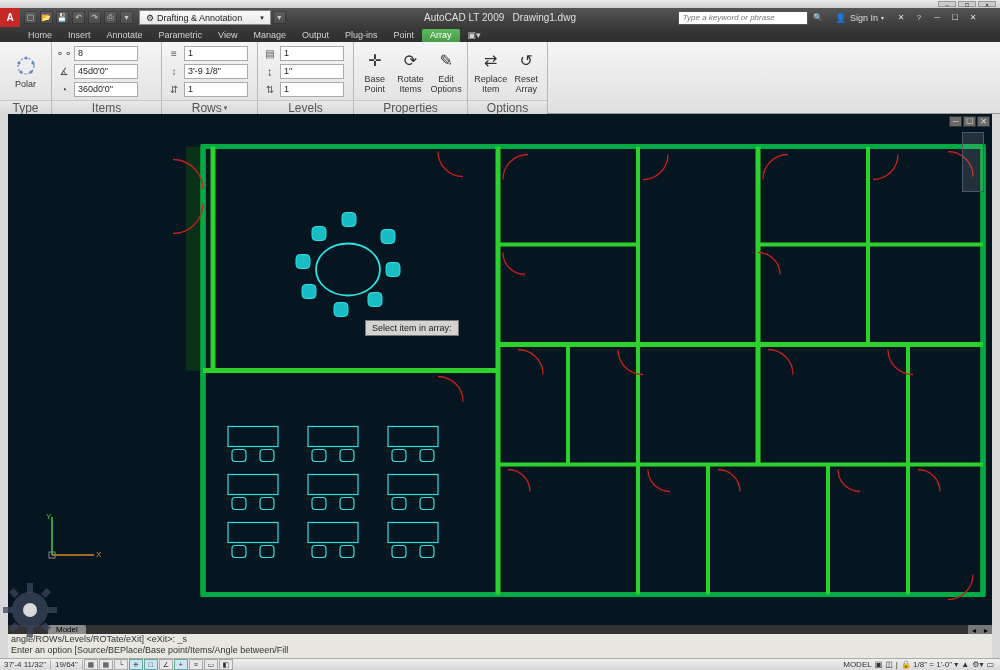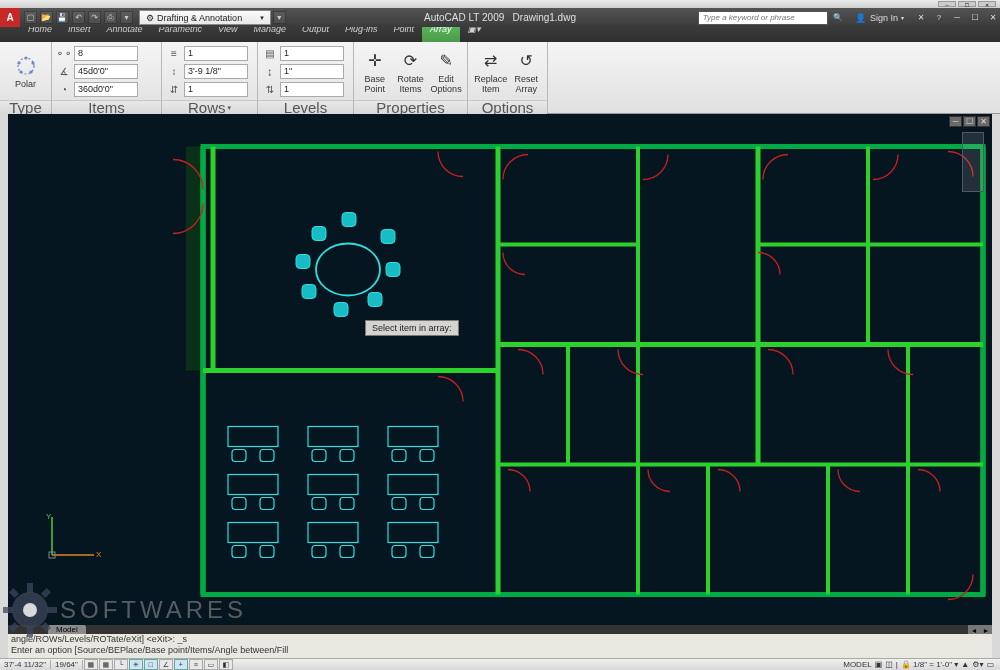--- a/index.html
+++ b/index.html
@@ -10,35 +10,35 @@
 .winbtn { width:18px; height:6px; background:#ccc; border:1px solid #999; font-size:5px; text-align:center; }
 
 
 .titlebar { height:19px; background:linear-gradient(#545454,#3a3a3a); display:flex; align-items:center; color:#ddd; font-size:10px; position:relative; }
 .titlebar .left { display:flex; align-items:center; gap:0; height:100%; }
 .alogo { width:20px; height:19px; background:#c62828; display:flex; align-items:center; justify-content:center; font-weight:bold; font-size:10px; color:#fff; }
 .qat { display:flex; gap:3px; padding:0 4px; }
 .qat-btn { width:13px; height:13px; background:rgba(255,255,255,0.08); border:1px solid rgba(0,0,0,0.3); display:flex; align-items:center; justify-content:center; font-size:8px; color:#ccc; }
 .workspace { height:15px; background:linear-gradient(#fafafa,#e8e8e8); border:1px solid #888; display:flex; align-items:center; padding:0 6px; font-size:9px; color:#222; margin-left:2px; }
 .titlebar .center { position:absolute; left:50%; transform:translateX(-50%); font-size:10px; color:#e0e0e0; }
-.titlebar .right { margin-left:auto; display:flex; align-items:center; gap:4px; padding-right:0; }
+.titlebar .right { margin-left:auto; display:flex; align-items:center; gap:4px; padding-right:20px; }
 .searchbox { width:130px; height:14px; background:#fff; border:1px solid #555; font-size:8px; padding:0 4px; color:#888; font-style:italic; }
 .signin { font-size:9px; color:#ddd; padding:0 6px; display:flex; align-items:center; gap:3px; }
 .tbright-btn { width:14px; height:14px; color:#ddd; font-size:8px; display:flex; align-items:center; justify-content:center; }
 
 
 .menubar { height:15px; background:linear-gradient(#3a3a3a,#2e2e2e); display:flex; align-items:flex-end; color:#d0d0d0; font-size:9px; padding-left:20px; }
-.menutab { padding:1px 8px 8px; cursor:pointer;font-style:italic; }
+.menutab { padding:1px 8px 2px; cursor:pointer; }
 .menutab.active { background:linear-gradient(#5dbb5d,#4a9a4a); color:#fff; border-radius:2px 2px 0 0; }
 
 
 .ribbon { height:72px; background:linear-gradient(#f5f5f5,#e0e0e0); display:flex; border-bottom:1px solid #999; }
 .panel { border-right:1px solid #b8b8b8; display:flex; flex-direction:column; }
 .panel-body { flex:1; display:flex; align-items:center; padding:2px 4px; gap:2px; }
-.panel-label { height:14px; font-size:15px; color:#555; text-align:left; background:linear-gradient(#e8e8e8,#d8d8d8); display:flex; align-items:center; justify-content:center; border-top:1px solid #c8c8c8; }
+.panel-label { height:14px; font-size:12px; color:#555; text-align:left; background:linear-gradient(#e8e8e8,#d8d8d8); display:flex; align-items:center; justify-content:center; border-top:1px solid #c8c8c8; }
 .panel-label.arrow::after { content:" ▾"; font-size:7px; margin-left:2px; }
 .bigbtn { display:flex; flex-direction:column; align-items:center; justify-content:center; width:46px; height:54px; font-size:9px; color:#333; gap:1px; text-align:center; line-height:1.1; }
 .bigbtn .ico { width:26px; height:26px; display:flex; align-items:center; justify-content:center; font-size:16px; }
 .field-col { display:flex; flex-direction:column; gap:0; }
 .field-row { display:flex; align-items:center; height:18px; gap:2px; }
 .ficon { width:16px; height:16px; display:flex; align-items:center; justify-content:center; font-size:10px; color:#555; }
 .finput { width:64px; height:15px; background:#fff; border:1px solid #aaa; font-size:9px; padding:0 3px; color:#222; }
 
 
 .drawarea { position:absolute; top:114px; left:8px; right:8px; bottom:45px; background:#061621; }
@@ -417,15 +417,14 @@
             <rect x="47" y="27" width="10" height="6"></rect>
             <rect x="10" y="10" width="8" height="6" transform="rotate(45 14 13)"></rect>
             <rect x="42" y="10" width="8" height="6" transform="rotate(-45 46 13)"></rect>
             <rect x="10" y="44" width="8" height="6" transform="rotate(-45 14 47)"></rect>
             <rect x="42" y="44" width="8" height="6" transform="rotate(45 46 47)"></rect>
           </g>
         </g>
       </svg>
   </div>
   <div class="wmtext">
-    <div>SOFTWARES</div>
   </div>
 </div>
 
 </body></html>

